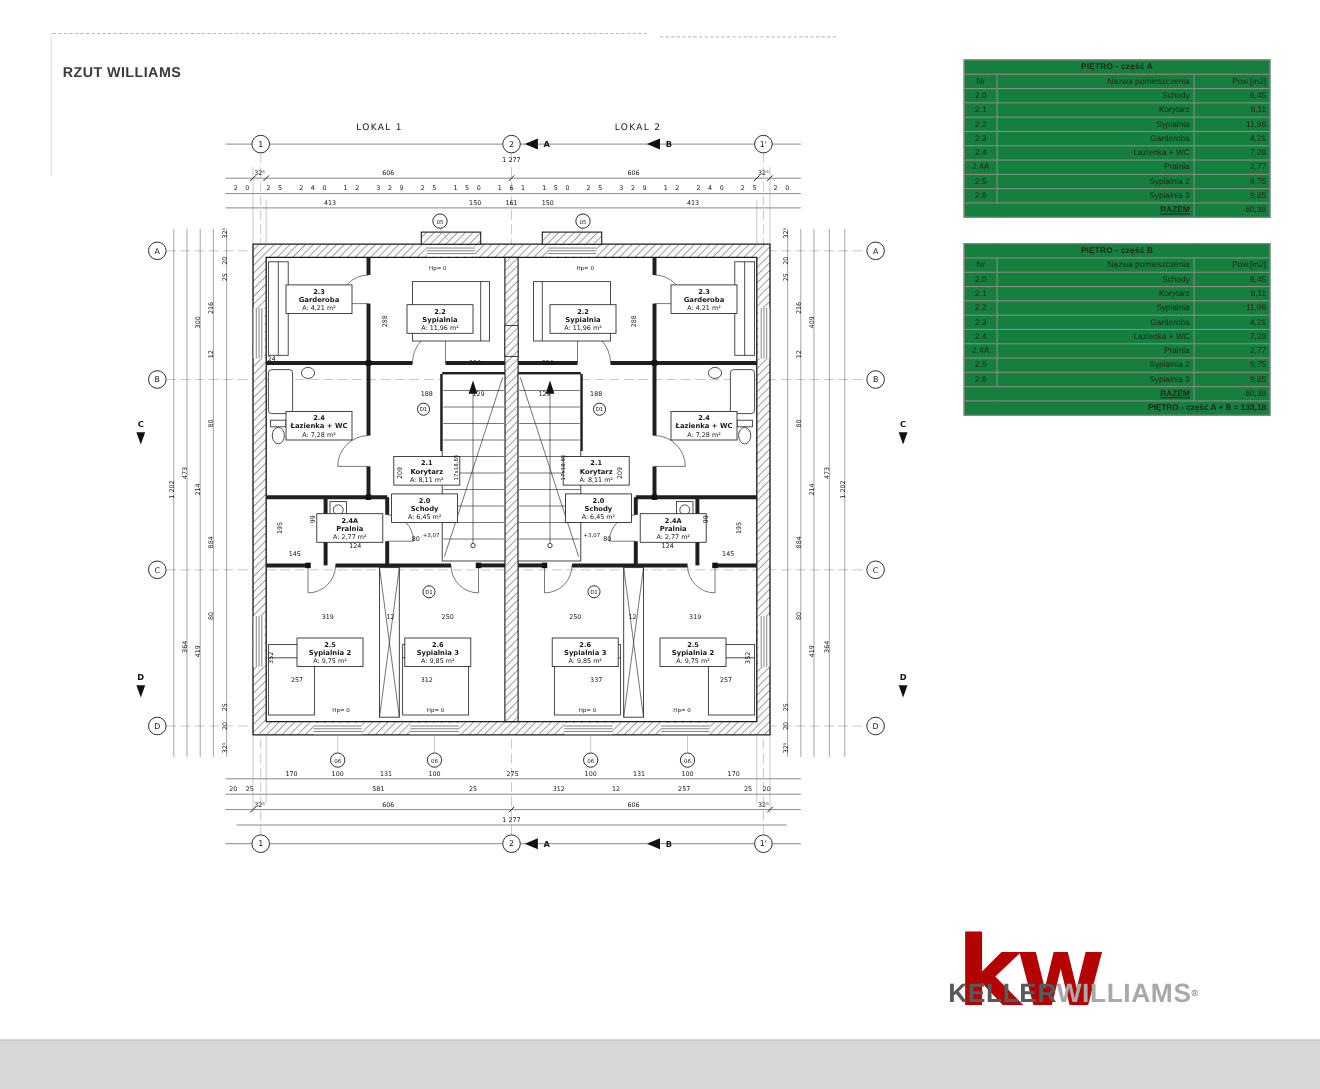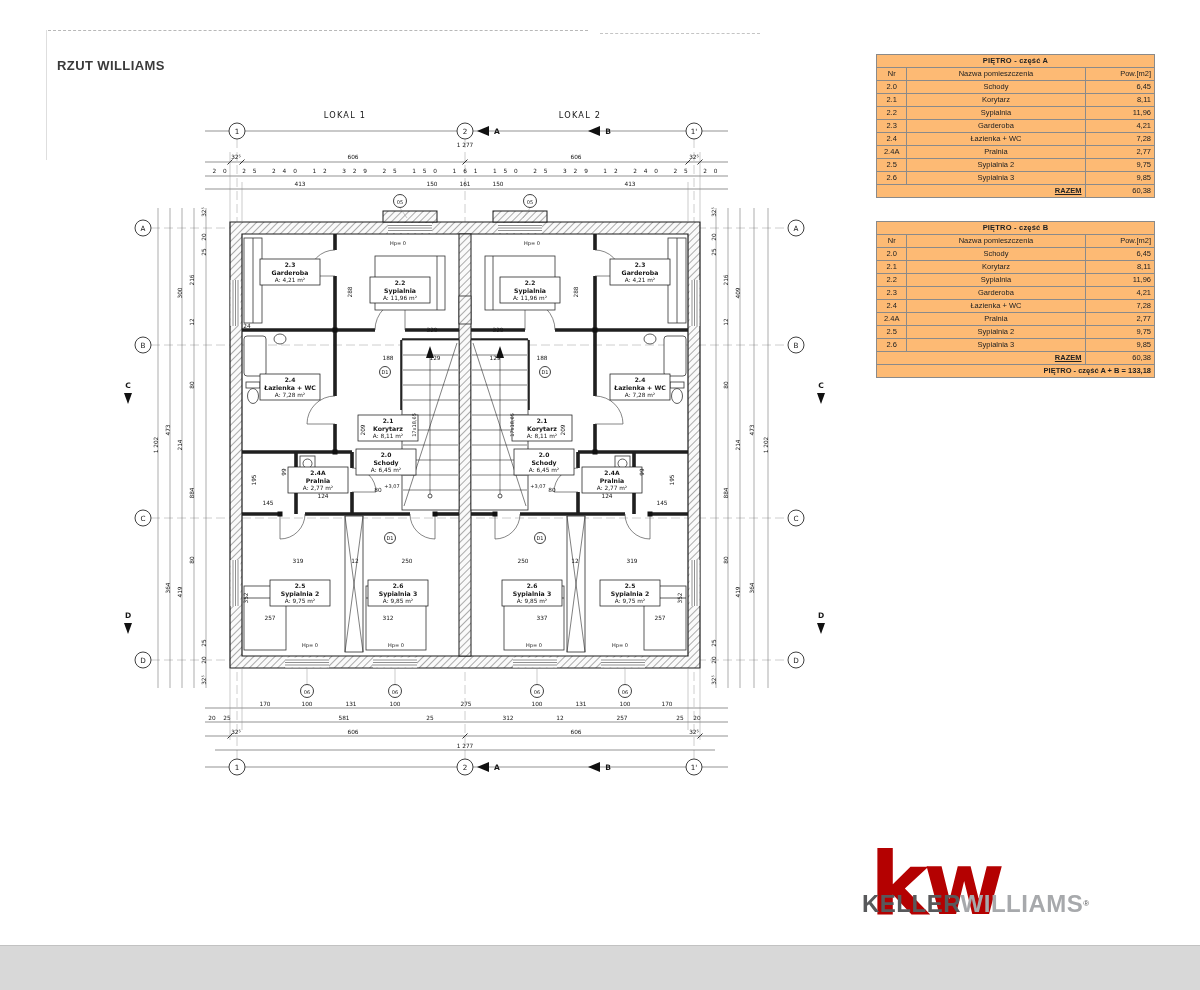--- a/index.html
+++ b/index.html
@@ -30,25 +30,25 @@
   .dr{stroke:#454545;stroke-width:.65;fill:none;}
   .bub{fill:#fff;stroke:#2a2a2a;stroke-width:.9;}
   .lbox{fill:#fff;stroke:#1c1c1c;stroke-width:.75;}
   .rl1{font-size:6px;font-weight:bold;text-anchor:middle;}
   .rl2{font-size:6.2px;font-weight:bold;text-anchor:middle;}
   .rl3{font-size:5.8px;text-anchor:middle;}
   .sec{fill:#111;}
   .secl{font-size:7.5px;font-weight:bold;text-anchor:middle;}
 
   
-  .rtable{position:absolute;left:876px;width:279px;border-collapse:collapse;background:#fdba74;font-family:"Liberation Sans",sans-serif;font-size:7.5px;color:#222;}
+  .rtable{position:absolute;left:876px;width:279px;border-collapse:collapse;background:#15803d;font-family:"Liberation Sans",sans-serif;font-size:7.5px;color:#222;}
   .rtable td{border:1px solid #8a8a8a;padding:1px 3px;height:10px;line-height:1.15;}
   .rtable .title-cell{text-align:center;font-weight:bold;letter-spacing:.2px;}
   .rtable .c-nr{width:24px;text-align:center;}
-  .rtable .c-name{width:181px;text-align:center;margin-left:30px;}
+  .rtable .c-name{width:181px;text-align:right;margin-left:30px;}
   .rtable .c-area{width:66px;text-align:right;}
   .rtable .razem{text-align:right;font-weight:bold;text-decoration:underline;}
   .rtable .combined{text-align:right;font-weight:bold;}
   #tableA{top:54px;}
   #tableB{top:221px;}
 
   
   .kw-mark{position:absolute;left:870px;top:844px;font-family:"DejaVu Sans",sans-serif;font-weight:bold;font-size:88px;line-height:80px;letter-spacing:-5px;color:#b40101;}
   .kw-text{position:absolute;left:862px;top:890px;font-family:"Liberation Sans",sans-serif;font-size:24px;letter-spacing:.5px;white-space:nowrap;}
   .kw-keller{color:#58595b;font-weight:bold;}

